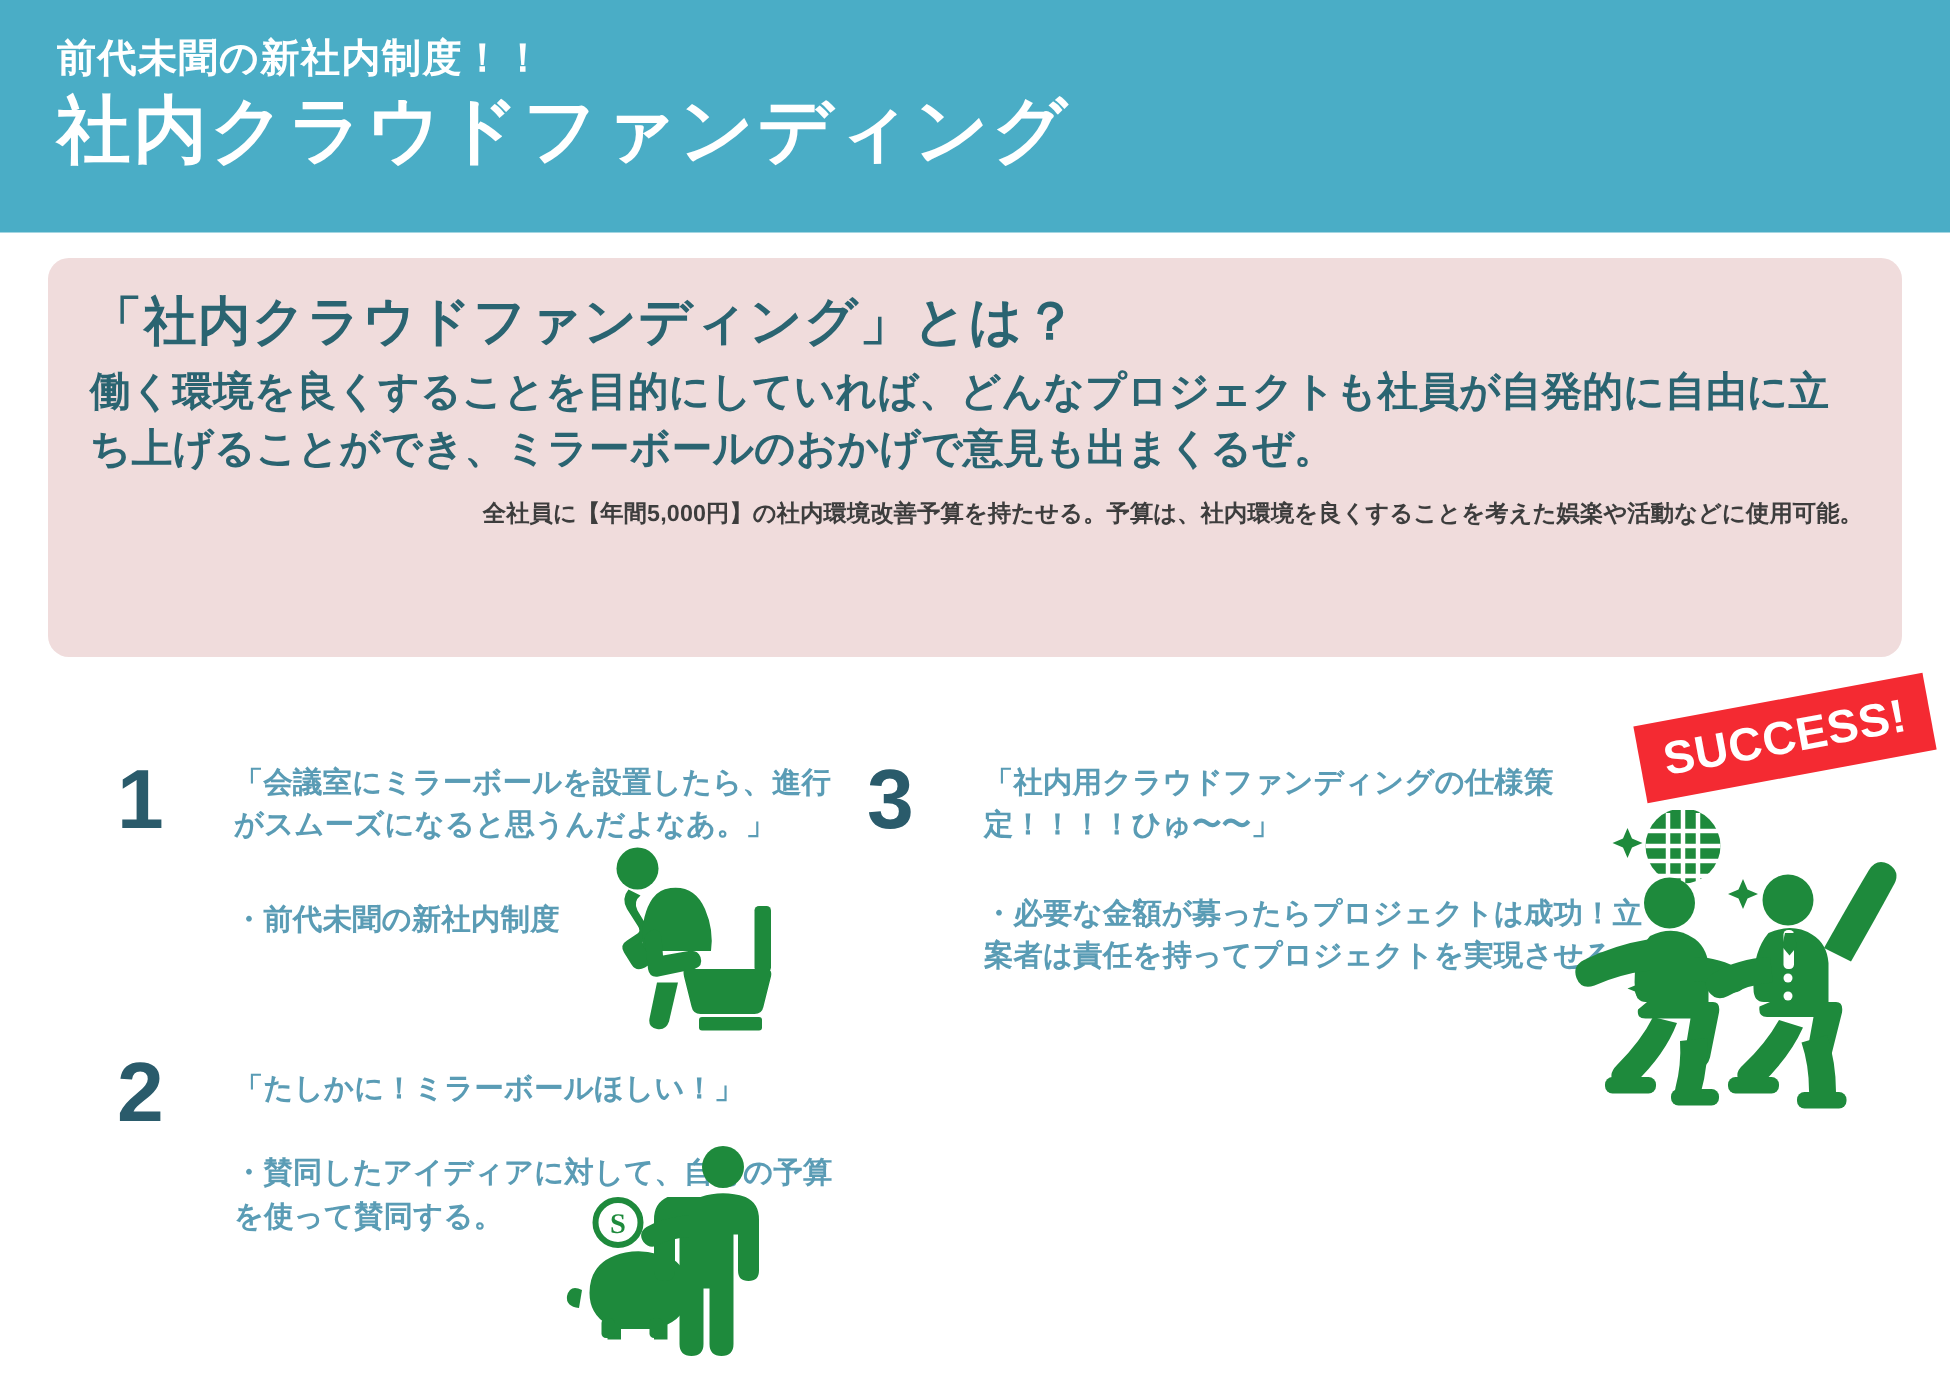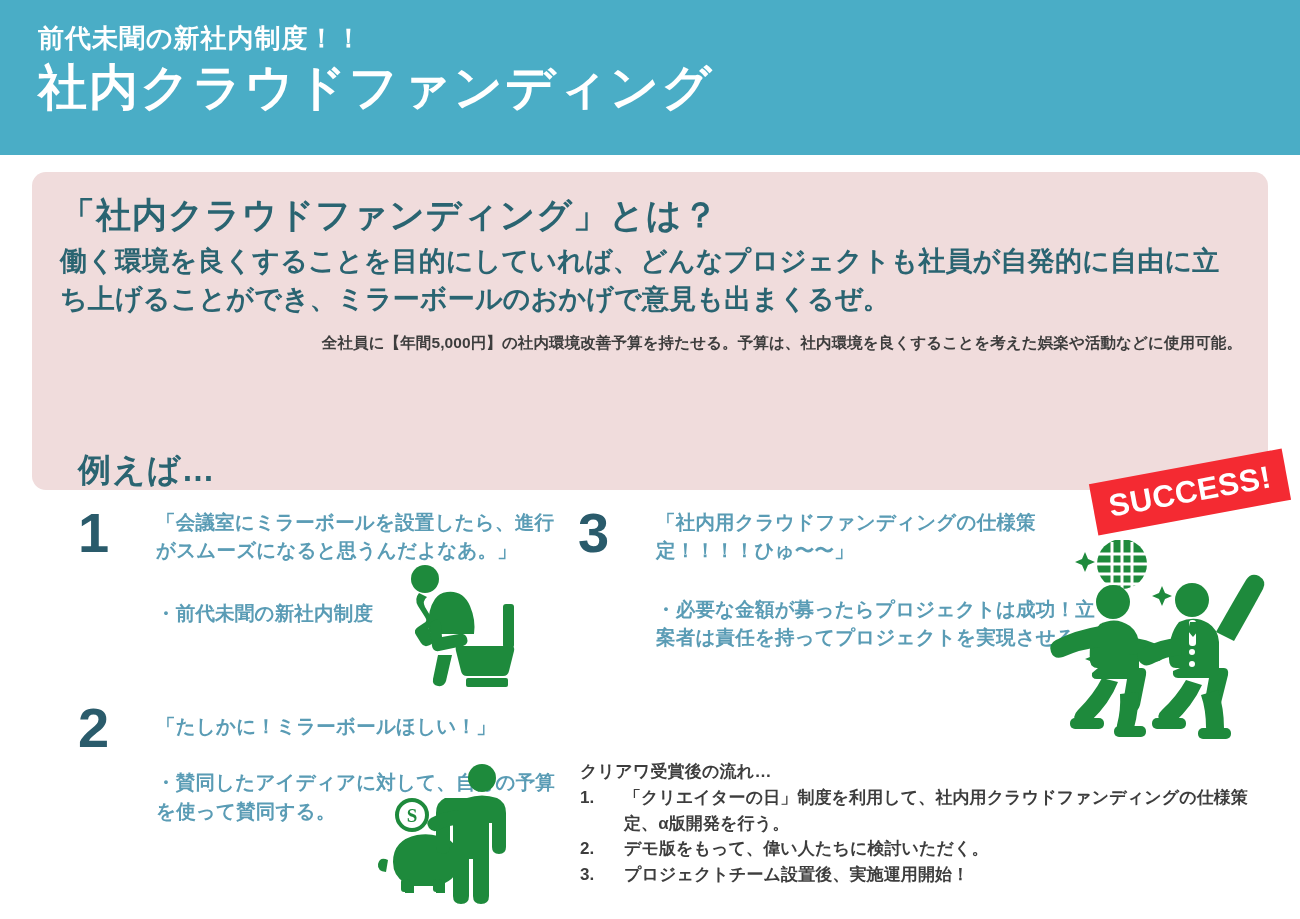--- a/index.html
+++ b/index.html
@@ -23,21 +23,21 @@
     letter-spacing:1px; line-height:1.25;
   }
   .header-title {
     color:#ffffff; font-size:49px; font-weight:bold;
     letter-spacing:2px; line-height:1.18; margin-top:4px;
   }
 
   
   .pinkbox {
     position:absolute; left:32px; top:172px;
-    width:1236px; height:318px;
+    width:1236px; height:266px;
     background:#f0dcdc; border-radius:14px;
     padding:22px 26px 14px 28px;
   }
   .pink-title {
     color:#2a6471; font-size:35px; font-weight:bold;
     letter-spacing:1px; line-height:1.2;
   }
   .pink-lead {
     color:#2a6471; font-size:27px; font-weight:bold;
     line-height:1.42; margin-top:6px; letter-spacing:0.2px;
@@ -124,21 +124,20 @@
     <div class="header-eyebrow">前代未聞の新社内制度！！</div>
     <div class="header-title">社内クラウドファンディング</div>
   </div>
 
   <div class="pinkbox">
     <div class="pink-title">「社内クラウドファンディング」とは？</div>
     <div class="pink-lead">働く環境を良くすることを目的にしていれば、どんなプロジェクトも社員が自発的に自由に立ち上げることができ、ミラーボールのおかげで意見も出まくるぜ。</div>
     <div class="pink-note">全社員に【年間5,000円】の社内環境改善予算を持たせる。予算は、社内環境を良くすることを考えた娯楽や活動などに使用可能。</div>
   </div>
 
-  <div class="examples-heading">例えば…</div>
 
   <div class="step" id="step1">
     <div class="step-num">1</div>
     <div class="step-body">
       <div class="step-quote">「会議室にミラーボールを設置したら、進行がスムーズになると思うんだよなあ。」</div>
       <div class="step-action">・前代未聞の新社内制度</div>
     </div>
   </div>
 
   <div class="step" id="step2">
@@ -241,32 +240,14 @@
         <rect x="112" y="178" width="34" height="11" rx="5"></rect>
         <rect x="158" y="188" width="33" height="11" rx="5"></rect>
       </g>
     </svg>
   </div>
 
   <div class="success-ribbon">
     <span>SUCCESS!</span>
   </div>
 
-  <div class="flow">
-    <div class="flow-title">クリアワ受賞後の流れ…</div>
-
-    <div class="flow-item">
-      <div class="flow-marker">1.</div>
-      <div class="flow-text">「クリエイターの日」制度を利用して、社内用クラウドファンディングの仕様策定、α版開発を行う。</div>
-    </div>
-
-    <div class="flow-item">
-      <div class="flow-marker">2.</div>
-      <div class="flow-text">デモ版をもって、偉い人たちに検討いただく。</div>
-    </div>
-
-    <div class="flow-item">
-      <div class="flow-marker">3.</div>
-      <div class="flow-text">プロジェクトチーム設置後、実施運用開始！</div>
-    </div>
-  </div>
 
 </div>
 
 </body></html>

